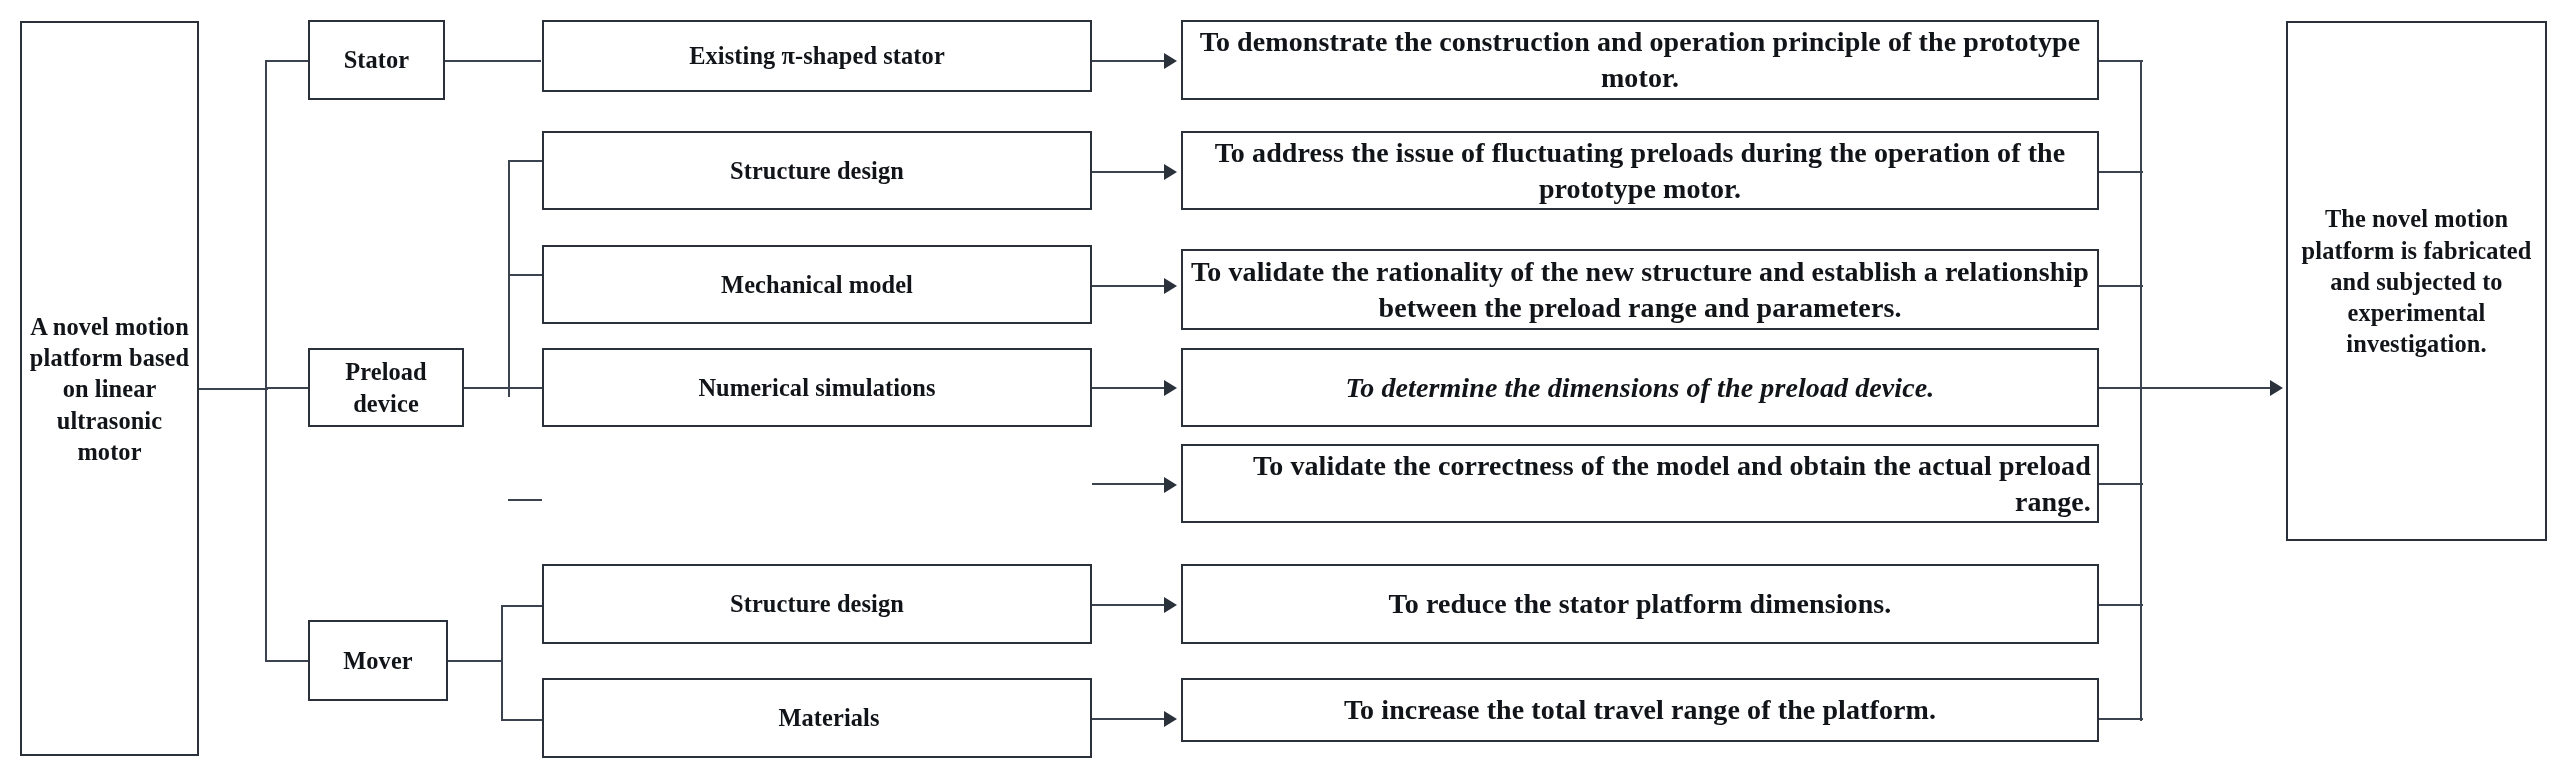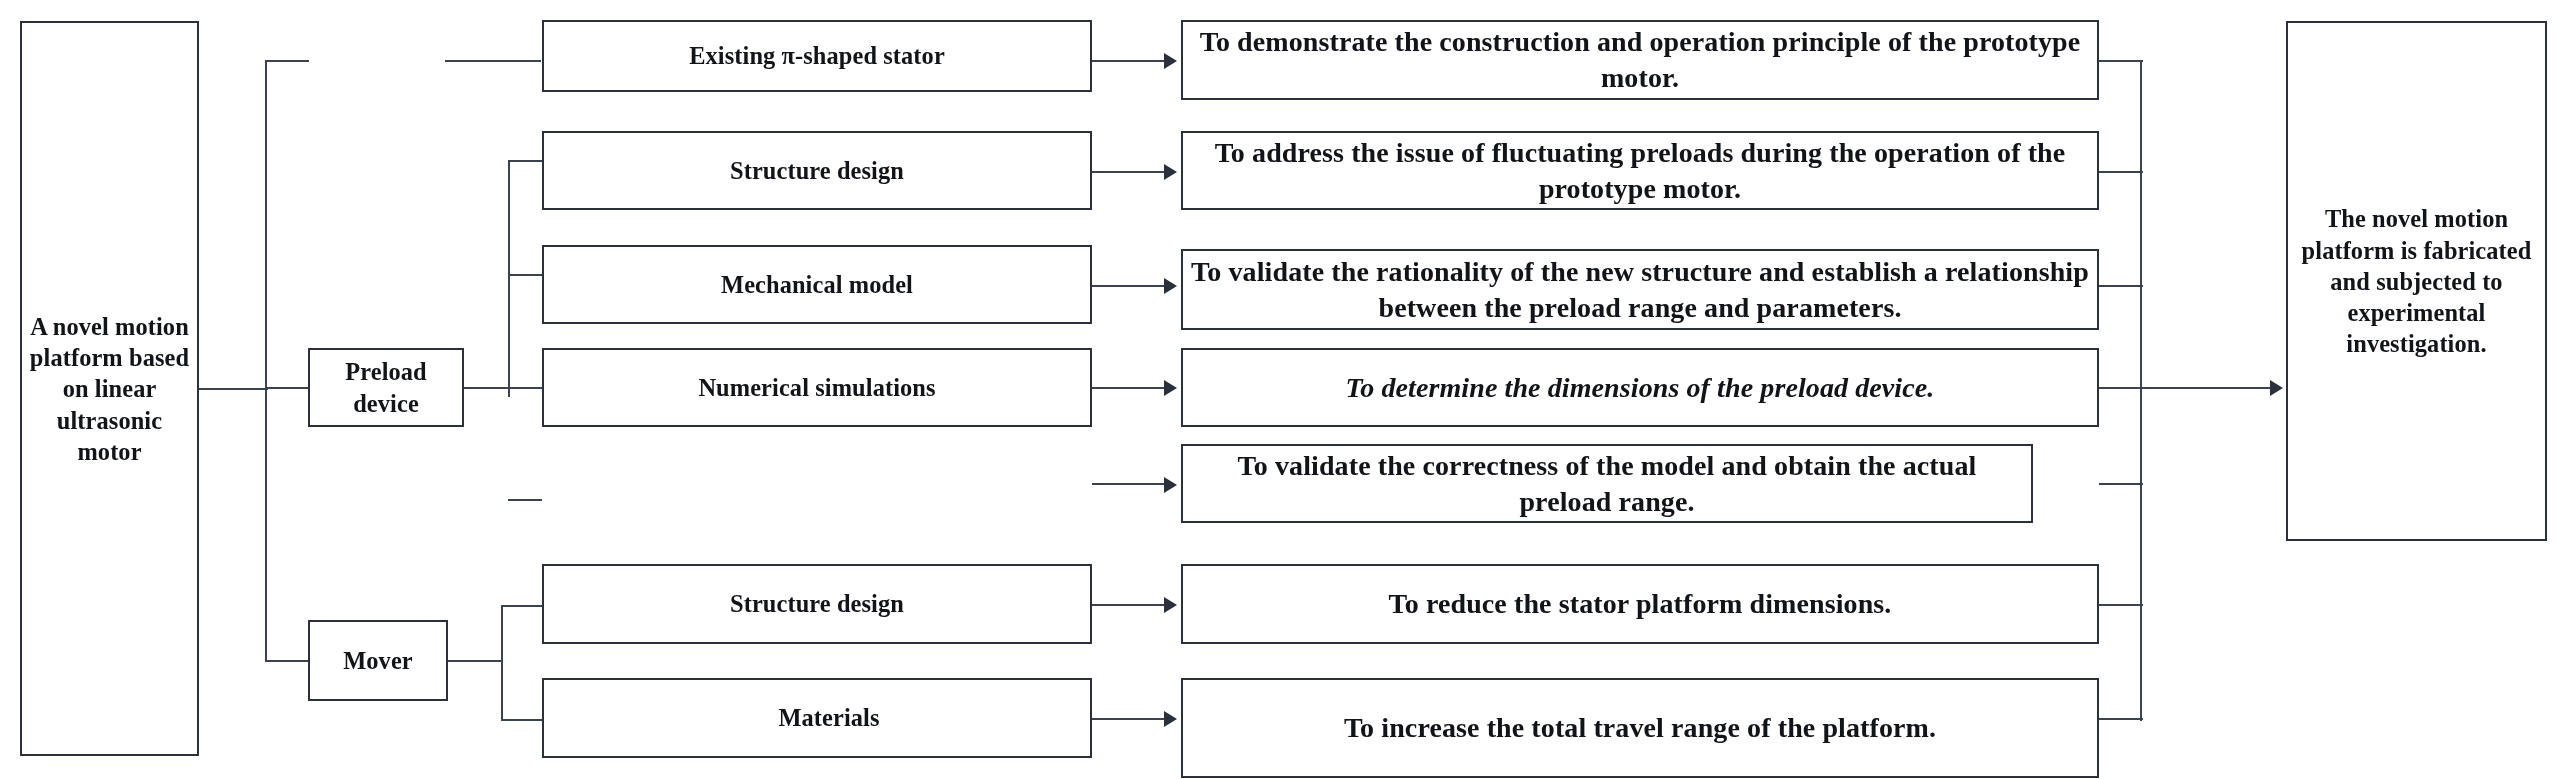--- a/index.html
+++ b/index.html
@@ -37,20 +37,23 @@
   <div class="hline" style="left:199px;top:388px;width:69px;"></div>
 
   <div class="vline" style="left:265px;top:60px;height:602px;"></div>
 
   <div class="hline" style="left:265px;top:60px;width:44px;"></div>
 
   <div class="hline" style="left:265px;top:387px;width:44px;"></div>
 
   <div class="hline" style="left:265px;top:660px;width:44px;"></div>
 
+  <div class="box f-cat" style="left:308px;top:20px;width:137px;height:80px;">
+    <span>Stator</span>
+  </div>
 
   <div class="box f-cat" style="left:308px;top:348px;width:156px;height:79px;">
     <span>Preload device</span>
   </div>
 
   <div class="box f-cat" style="left:308px;top:620px;width:140px;height:81px;">
     <span>Mover</span>
   </div>
 
   <div class="hline" style="left:445px;top:60px;width:96px;"></div>
@@ -106,27 +109,27 @@
   </div>
   <div class="box f-desc" style="left:1181px;top:131px;width:918px;height:79px;">
     <span>To address the issue of fluctuating preloads during the operation of the prototype motor.</span>
   </div>
   <div class="box f-desc" style="left:1181px;top:249px;width:918px;height:81px;">
     <span>To validate the rationality of the new structure and establish a relationship between the preload range and parameters.</span>
   </div>
   <div class="box f-desc" style="left:1181px;top:348px;width:918px;height:79px;font-style:italic;">
     <span>To determine the dimensions of the preload device.</span>
   </div>
-  <div class="box f-desc" style="left:1181px;top:444px;width:852px;height:79px;">
+  <div class="box f-desc" style="left:1181px;top:444px;width:918px;height:79px;text-align:right;">
     <span>To validate the correctness of the model and obtain the actual preload range.</span>
   </div>
   <div class="box f-desc" style="left:1181px;top:564px;width:918px;height:80px;">
     <span>To reduce the stator platform dimensions.</span>
   </div>
-  <div class="box f-desc" style="left:1181px;top:678px;width:918px;height:100px;">
+  <div class="box f-desc" style="left:1181px;top:678px;width:918px;height:64px;">
     <span>To increase the total travel range of the platform.</span>
   </div>
 
   <div class="hline" style="left:2099px;top:60px;width:44px;"></div>
   <div class="hline" style="left:2099px;top:171px;width:44px;"></div>
   <div class="hline" style="left:2099px;top:285px;width:44px;"></div>
   <div class="hline" style="left:2099px;top:387px;width:44px;"></div>
   <div class="hline" style="left:2099px;top:483px;width:44px;"></div>
   <div class="hline" style="left:2099px;top:604px;width:44px;"></div>
   <div class="hline" style="left:2099px;top:718px;width:44px;"></div>

